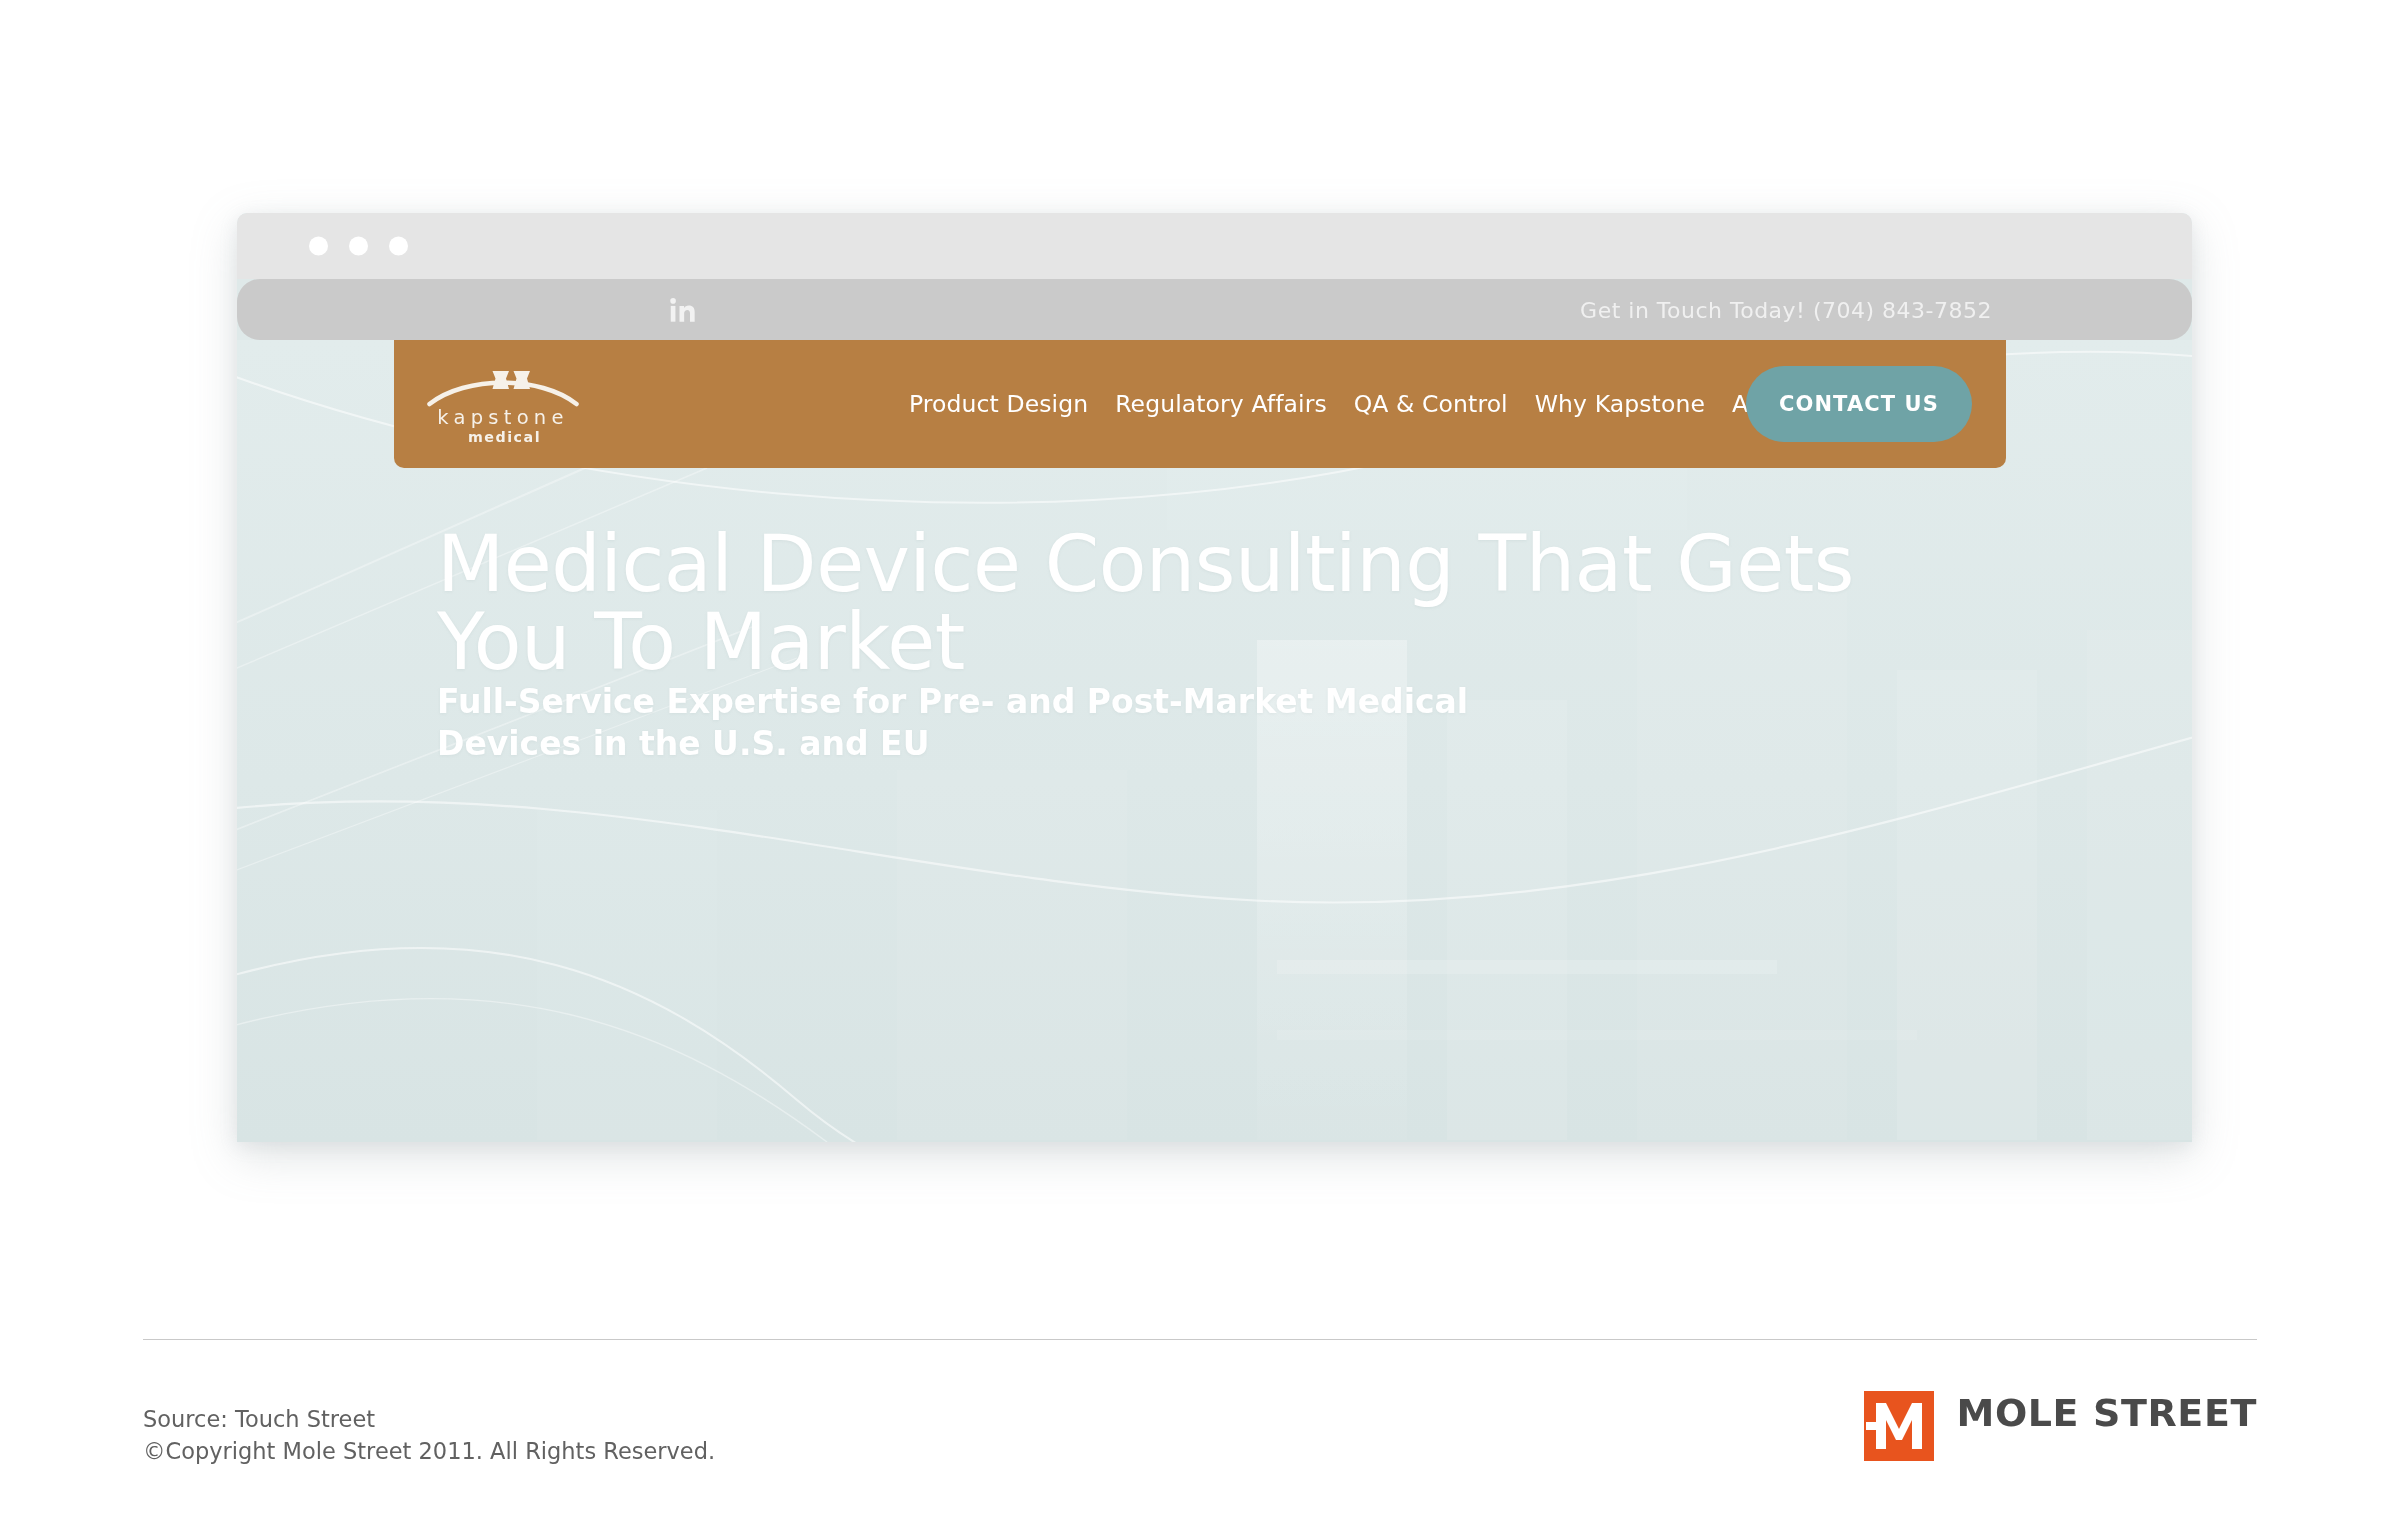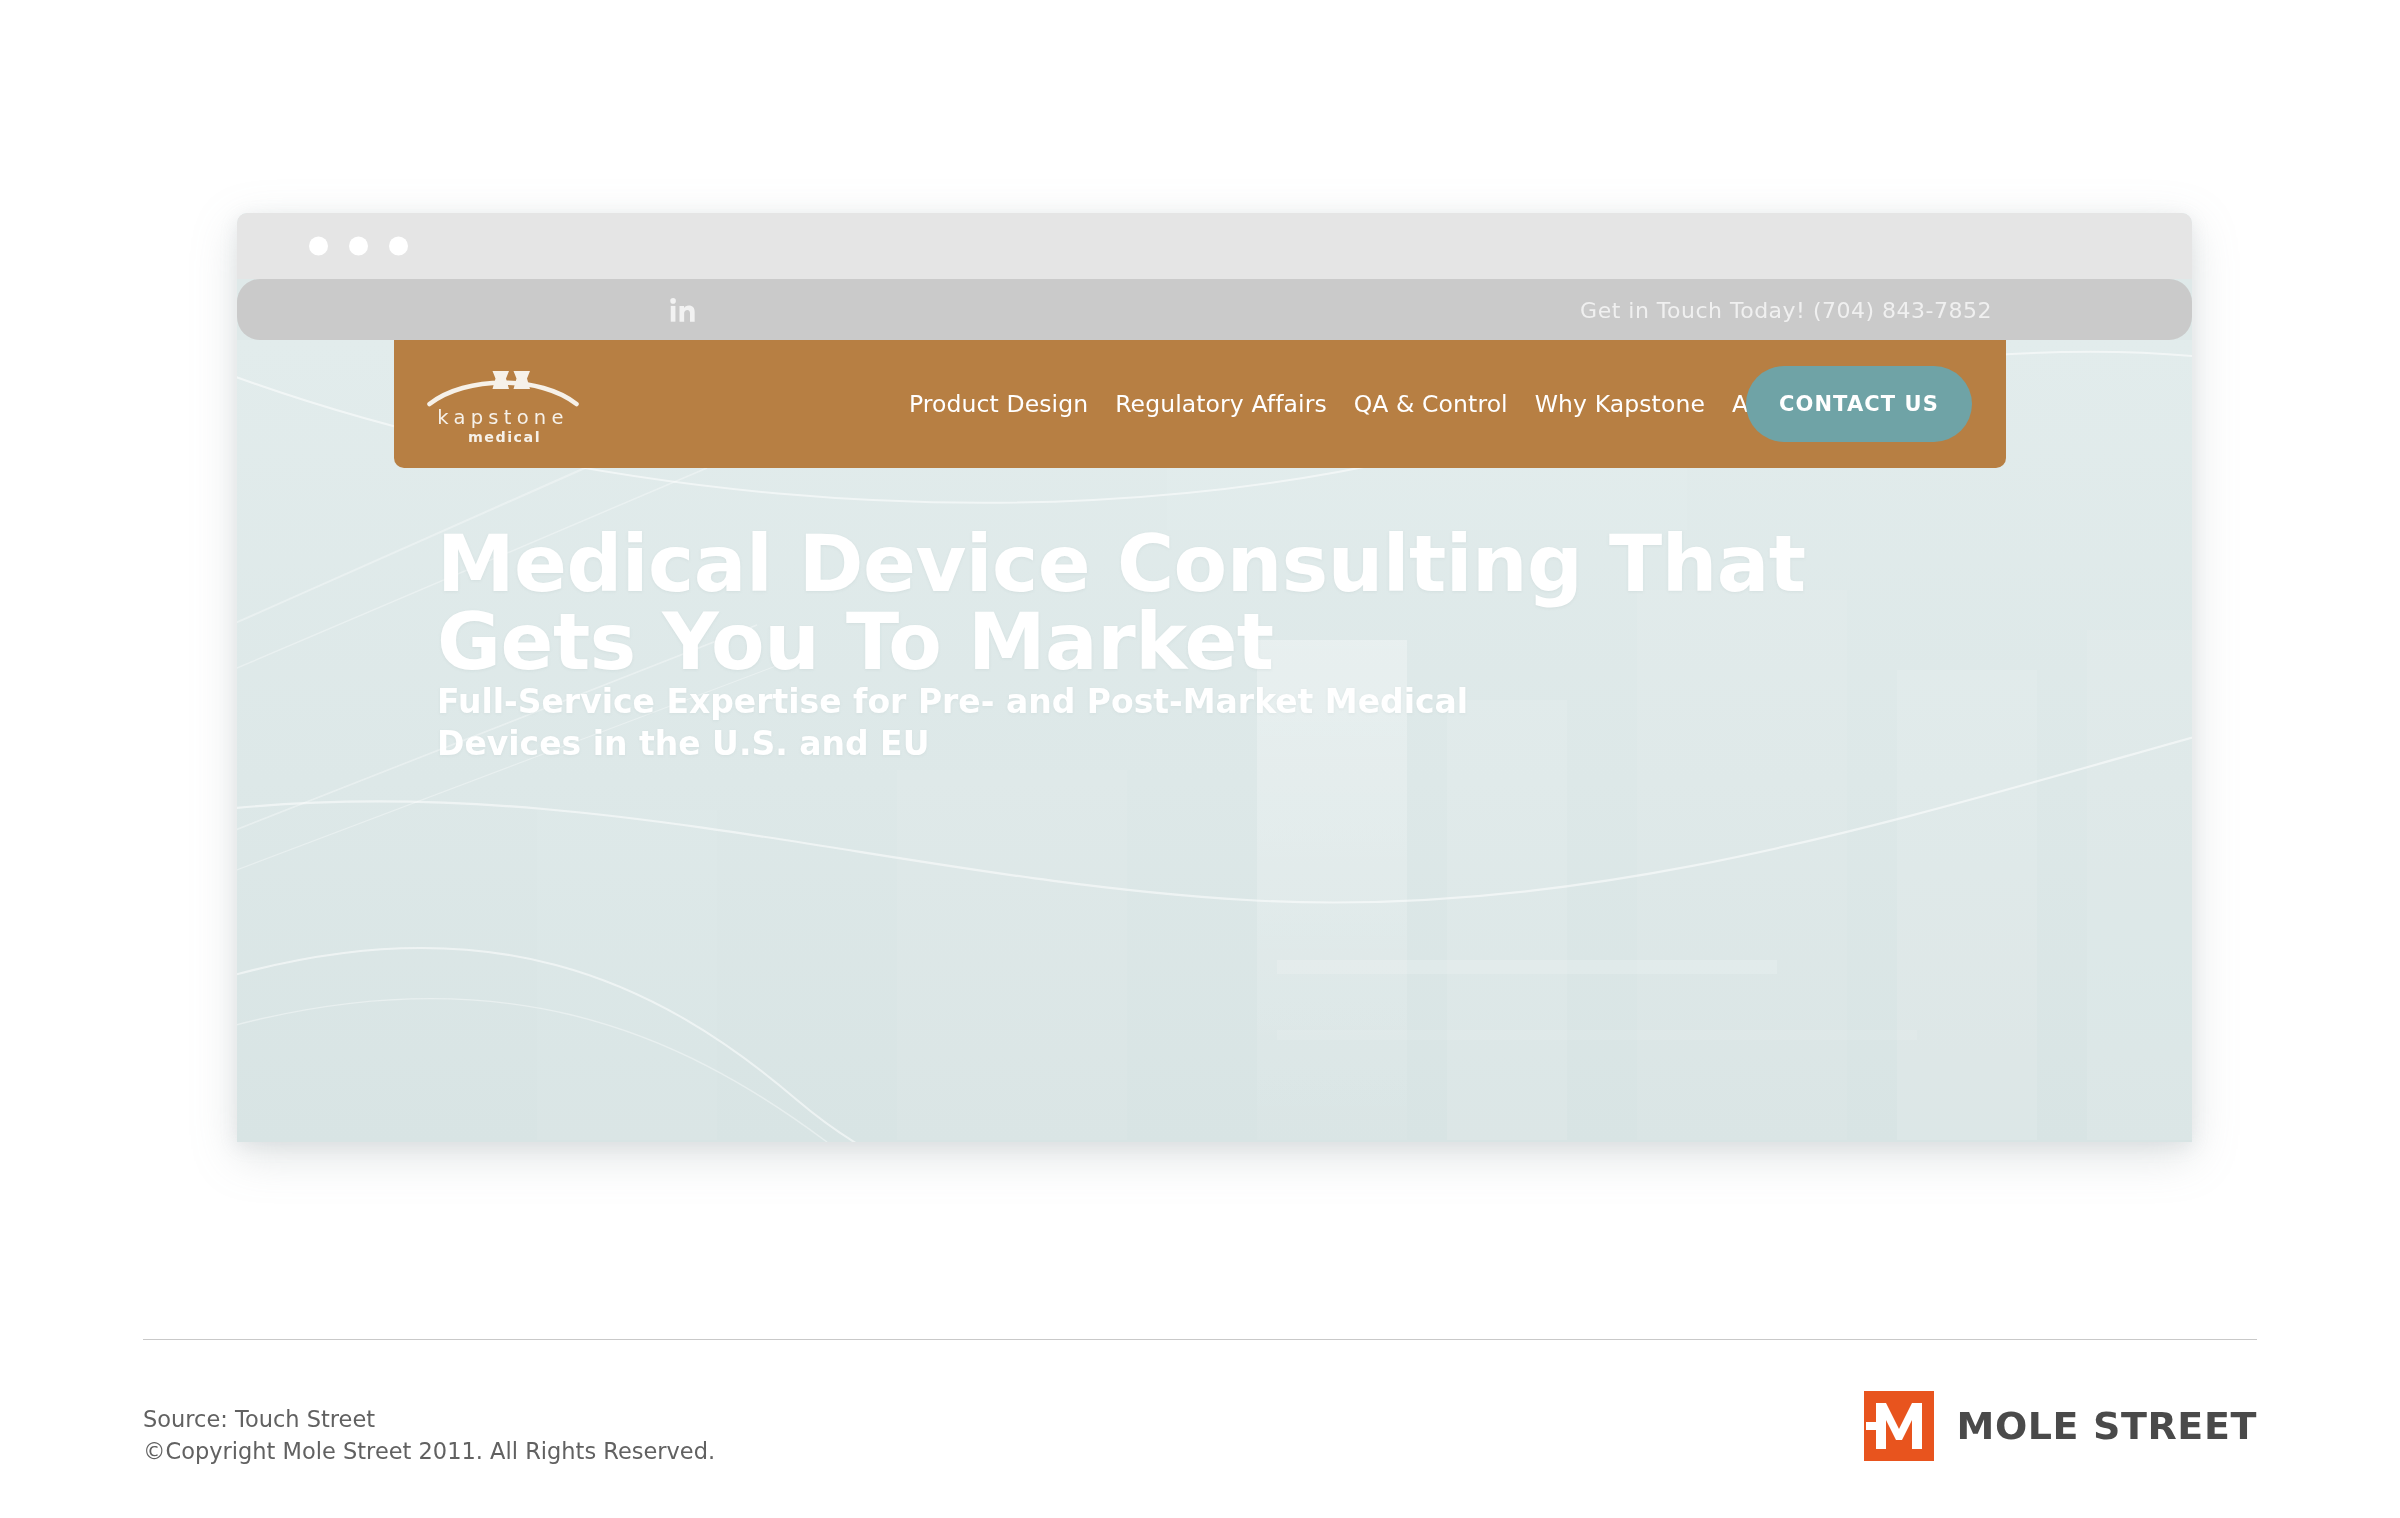--- a/index.html
+++ b/index.html
@@ -112,21 +112,21 @@
   
   .hero-copy {
     position:absolute; left:200px; top:185px;
     z-index:4;
     width:1560px;
   }
   .hero-title {
     color:#ffffff;
     font-size:78px;
     line-height:1.0;
-    font-weight:bold;
+    font-weight:normal;
     font-family:"DejaVu Sans", sans-serif;
     letter-spacing:-0.5px;
     text-shadow:0 1px 3px rgba(160,180,180,0.18);
     max-width:1520px;
   }
   .hero-sub {
     color:#ffffff;
     font-size:33px;
     line-height:1.28;
     font-weight:bold;
@@ -146,21 +146,21 @@
     position:absolute;
     left:143px; top:1404px;
     color:#616161;
     font-size:22.5px;
     line-height:1.42;
     font-family:"DejaVu Sans", sans-serif;
   }
   .footer-logo {
     position:absolute;
     right:143px; top:1391px;
-    display:flex; align-items:center; gap:22px;
+    display:flex; gap:22px;
   }
   .ms-mark { width:70px; height:70px; display:block; }
   .ms-word {
     color:#4a4a4a;
     font-size:38px;
     font-weight:bold;
     letter-spacing:0.6px;
     font-family:"DejaVu Sans", sans-serif;
   }
 </style>

